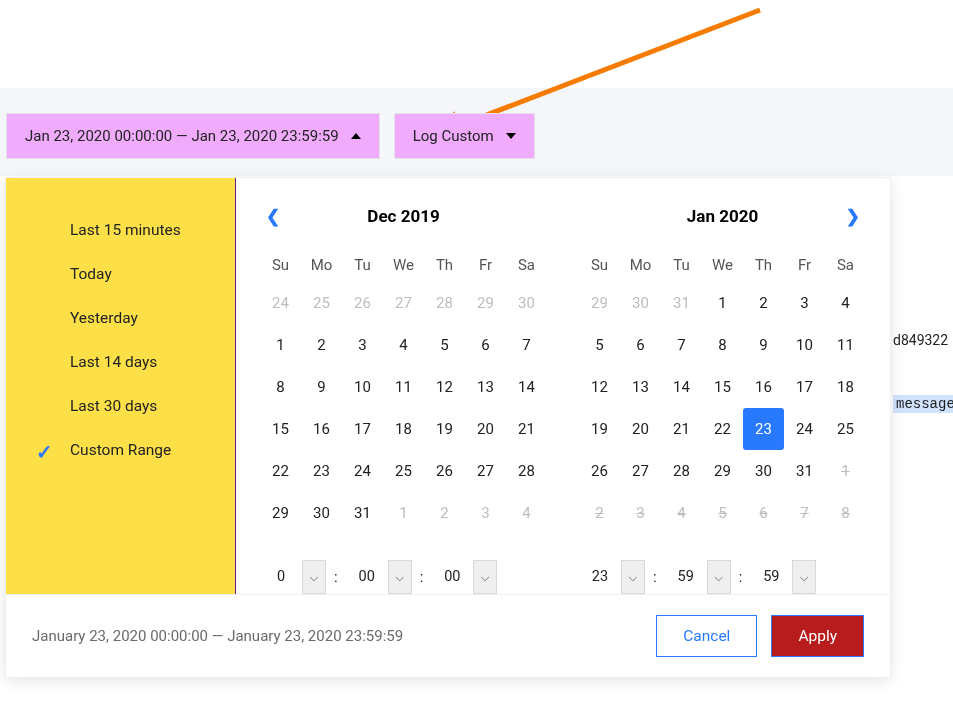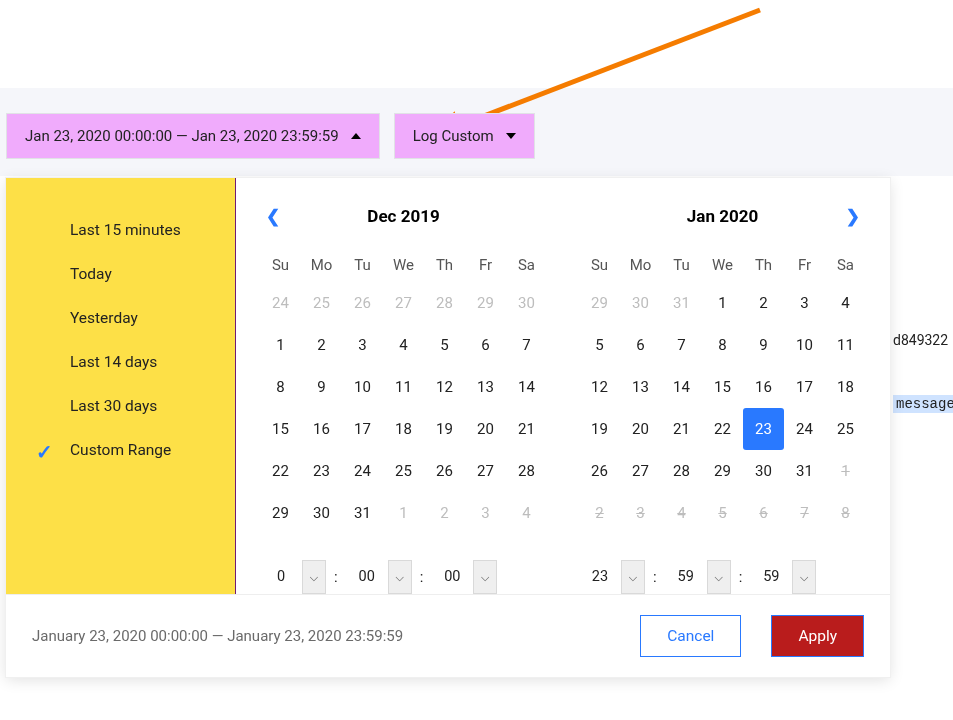--- a/index.html
+++ b/index.html
@@ -190,21 +190,21 @@
     color: #666;
     cursor: pointer;
   }
   .colon { font-size: 15px; padding: 0 2px; color: #222; }
 
   .popover-footer {
     border-top: 1px solid #eee;
     display: flex;
     align-items: center;
     padding: 20px 26px;
-    gap: 30px;
+    gap: 14px;
   }
   .footer-range {
     flex: 1;
     font-size: 15px;
     color: #6a6a6a;
   }
   .btn {
     padding: 11px 26px;
     font-size: 15.5px;
     cursor: pointer;

